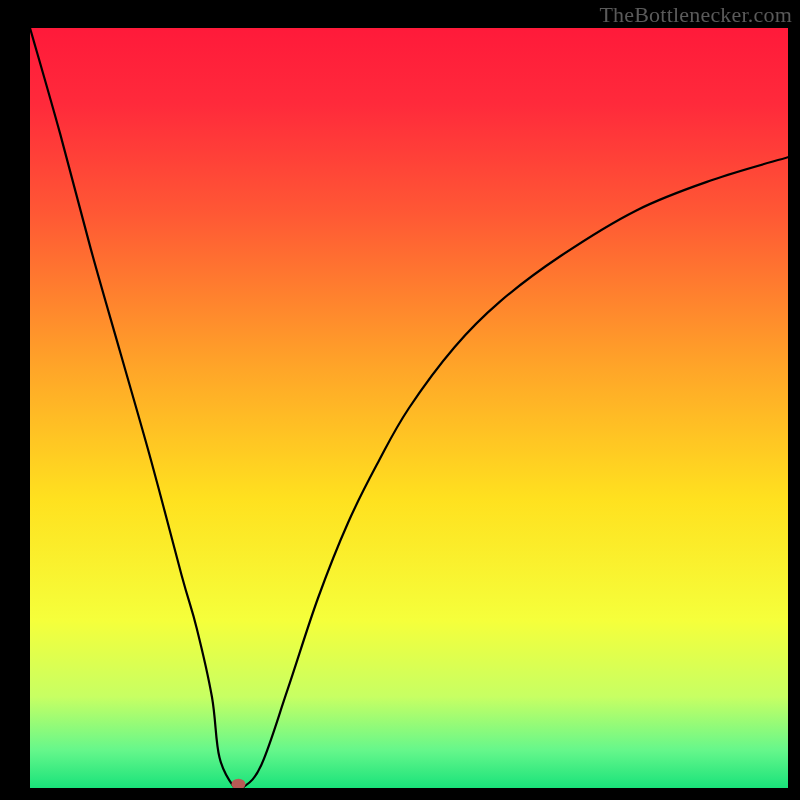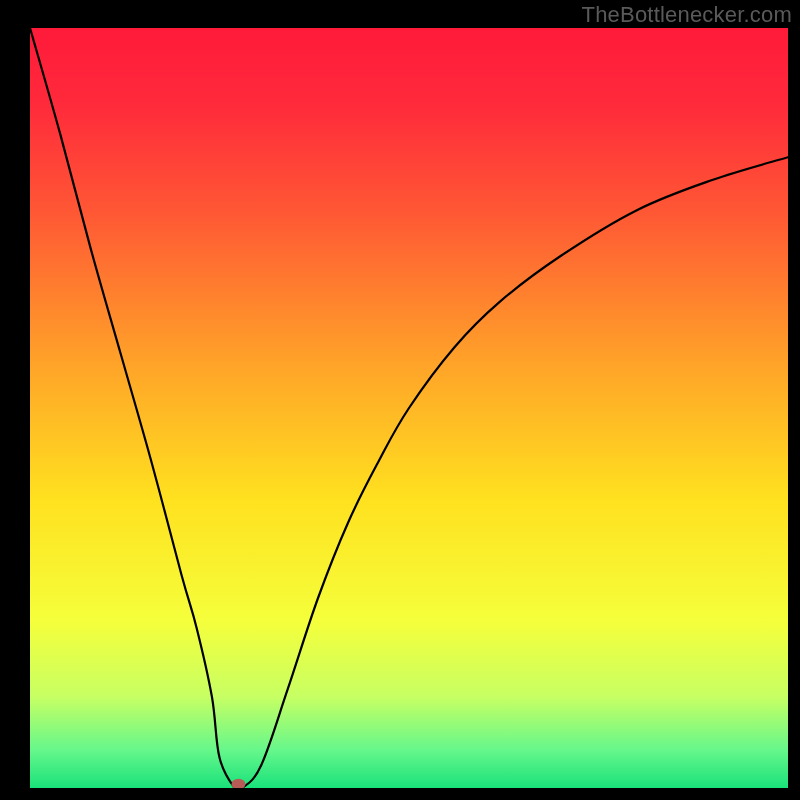--- a/index.html
+++ b/index.html
@@ -22,20 +22,21 @@
   }
   .watermark {
     position: absolute;
     top: 2px;
     right: 8px;
     color: #5a5a5a;
     font-size: 22px;
     font-weight: 400;
     letter-spacing: 0.2px;
     user-select: none;
+    font-family: Liberation Serif, serif;
   }
   svg { display: block; }
 </style>
 </head>
 <body>
 
 <div class="frame">
   <div class="watermark">TheBottlenecker.com</div>
   <div class="plot" id="plot" style="left: 30px; top: 28px; width: 758px; height: 760px;">
       <svg width="758" height="760" viewBox="0 0 758 760">

